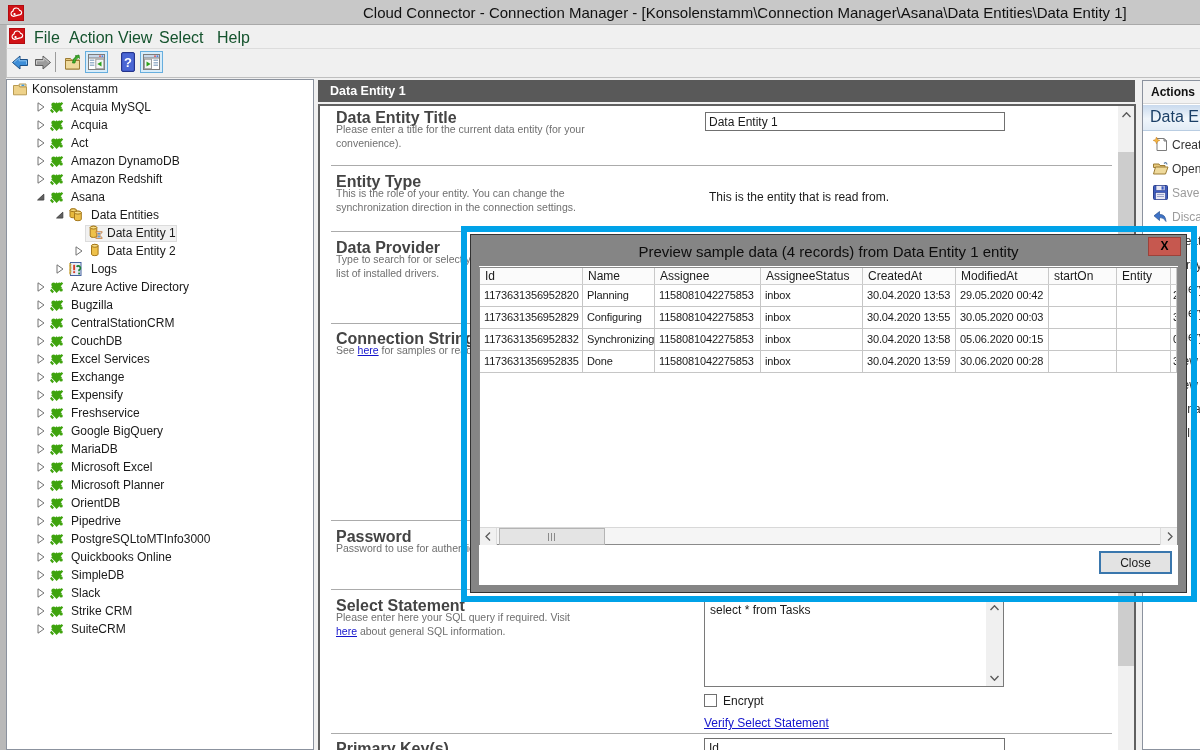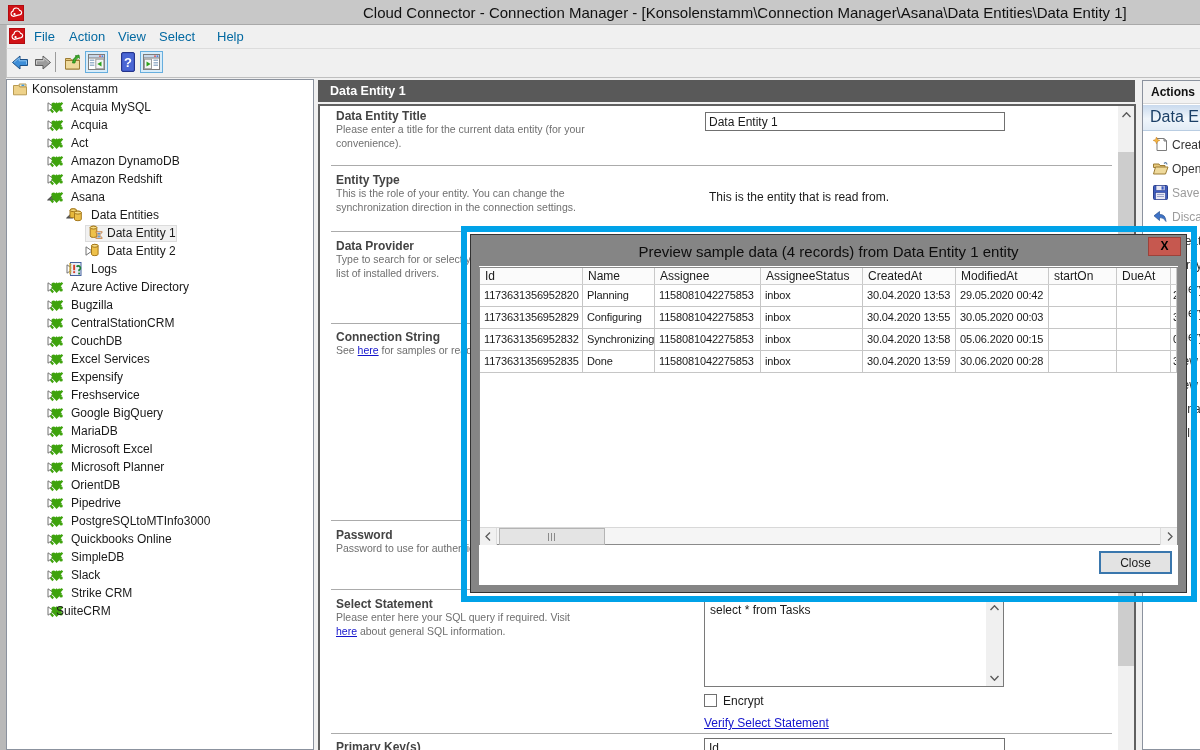--- a/index.html
+++ b/index.html
@@ -3,33 +3,33 @@
 <meta charset="utf-8">
 <style>
 * { margin:0; padding:0; box-sizing:border-box; }
 html,body { width:1200px; height:750px; overflow:hidden; }
 body { font-family:"Liberation Sans", sans-serif; position:relative; background:#f0f0f0; color:#1a1a1a; }
 .abs { position:absolute; }
 
 #titlebar { left:0; top:0; width:1200px; height:25px; background:#c8c8c8; border-bottom:1px solid #a9a9a9; }
 #titletext { left:363px; top:4px; font-size:15px; color:#111; white-space:nowrap; }
 #menubar { left:6px; top:25px; width:1194px; height:24px; background:#f0f0f0; border-bottom:1px solid #dcdcdc; border-left:1px solid #c5c5c5;}
-.menuitem { position:absolute; top:4px; font-size:13px; color:#0369a1; }
+.menuitem { position:absolute; top:4px; font-size:16px; color:#14532d; }
 #toolbar { left:6px; top:49px; width:1194px; height:29px; background:#f0f0f0; border-bottom:1px solid #bfbfbf; border-left:1px solid #c5c5c5;}
 #gutter { left:0; top:25px; width:6px; height:725px; background:#b9b9b9; }
 
 #tree { left:6px; top:79px; width:308px; height:671px; background:#fff; border:1px solid #8b929e; overflow:hidden; }
-.trow { position:relative; height:18px; line-height:18px; font-size:12px; white-space:nowrap;text-align:right; }
+.trow { position:relative; height:18px; line-height:18px; font-size:12px; white-space:nowrap; }
 .trow .lbl { position:absolute; top:0; }
 .trow svg { position:absolute; }
 .sel { position:absolute; left:78px; top:1px; width:92px; height:17px; background:#f1f1f1; border:1px solid #dcdcdc; }
 
 #cheader { left:318px; top:80px; width:817px; height:22px; background:#595959; color:#fff; font-weight:bold; font-size:12.5px; line-height:22px; padding-left:12px; }
 #cbody { left:318px; top:104px; width:818px; height:646px; background:#fff; border:2px solid #606060; border-bottom:none; }
-.sectitle { position:absolute; left:336px; font-size:12px; font-weight:bold; color:#444; }
+.sectitle { position:absolute; left:336px; font-size:16px; font-weight:bold; color:#444; }
 .secdesc { position:absolute; left:336px; font-size:10.5px; color:#6f6f6f; line-height:13.5px; }
 .divider { position:absolute; left:331px; width:781px; height:1px; background:#ababab; }
 a.lnk { color:#1414cc; text-decoration:underline; }
 
 #cscroll { left:1118px; top:106px; width:16px; height:644px; background:#f0f0f0; }
 
 #actions { left:1142px; top:80px; width:260px; height:670px; background:#fff; border:1px solid #8b929e; overflow:hidden; }
 #acthead { position:absolute; left:0; top:0; width:100%; height:23px; background:#f2f2f2; border-bottom:1px solid #d8d8d8; font-size:12px; font-weight:bold; padding:4px 0 0 8px; color:#111; }
 #actgroup { position:absolute; left:0; top:24px; width:100%; height:26px; background:linear-gradient(#c9daee 0%,#f0f6fb 55%,#e2ecf6 100%); border-bottom:1px solid #b9cde2; color:#1b3f66; font-size:16px; padding:3px 0 0 7px; }
 .aitem { position:absolute; left:7px; width:250px; height:24px; font-size:12px; color:#333; }
@@ -423,20 +423,40 @@
           <g fill="#3fa30e">
             <polygon points="8.6,3.2 14,8.6 8.6,14 3.2,8.6"></polygon>
             <circle cx="5.6" cy="5.8" r="2.3"></circle>
             <circle cx="11.4" cy="5.6" r="2.1"></circle>
             <polygon points="11.2,5.4 13.6,3 15.2,4.6 12.8,7"></polygon>
             <polygon points="3.4,9.8 6,12.4 4.4,14.2 2,11.6"></polygon>
             <circle cx="13.1" cy="10.9" r="1.7"></circle>
           </g>
         </svg>
       </span>
+      <span class="lbl" style="left:64px">Exchange</span>
+    </div>
+<div class="trow">
+      <span class="abs" style="left:29px;top:4px;width:10px;height:10px">
+        <svg width="10" height="10" viewBox="0 0 10 10">
+          <path d="M2 0.8 L8 5 L2 9.2 z" fill="#fff" stroke="#737373"></path>
+        </svg>
+      </span>
+      <span class="abs" style="left:41px;top:1px">
+        <svg width="18" height="18" viewBox="0 0 18 18">
+          <g fill="#3fa30e">
+            <polygon points="8.6,3.2 14,8.6 8.6,14 3.2,8.6"></polygon>
+            <circle cx="5.6" cy="5.8" r="2.3"></circle>
+            <circle cx="11.4" cy="5.6" r="2.1"></circle>
+            <polygon points="11.2,5.4 13.6,3 15.2,4.6 12.8,7"></polygon>
+            <polygon points="3.4,9.8 6,12.4 4.4,14.2 2,11.6"></polygon>
+            <circle cx="13.1" cy="10.9" r="1.7"></circle>
+          </g>
+        </svg>
+      </span>
       <span class="lbl" style="left:64px">Expensify</span>
     </div>
 <div class="trow">
       <span class="abs" style="left:29px;top:4px;width:10px;height:10px">
         <svg width="10" height="10" viewBox="0 0 10 10">
           <path d="M2 0.8 L8 5 L2 9.2 z" fill="#fff" stroke="#737373"></path>
         </svg>
       </span>
       <span class="abs" style="left:41px;top:1px">
         <svg width="18" height="18" viewBox="0 0 18 18">
@@ -683,21 +703,21 @@
           <g fill="#3fa30e">
             <polygon points="8.6,3.2 14,8.6 8.6,14 3.2,8.6"></polygon>
             <circle cx="5.6" cy="5.8" r="2.3"></circle>
             <circle cx="11.4" cy="5.6" r="2.1"></circle>
             <polygon points="11.2,5.4 13.6,3 15.2,4.6 12.8,7"></polygon>
             <polygon points="3.4,9.8 6,12.4 4.4,14.2 2,11.6"></polygon>
             <circle cx="13.1" cy="10.9" r="1.7"></circle>
           </g>
         </svg>
       </span>
-      <span class="lbl" style="left:49px">SuiteCRM</span>
+      <span class="lbl" style="left:64px">SuiteCRM</span>
     </div>
 </div>
 <div class="abs" id="cheader">Data Entity 1</div>
 <div class="abs" id="cbody"></div>
 <div class="abs sectitle" style="top:109px">Data Entity Title</div>
 <div class="abs secdesc" style="top:123px">Please enter a title for the current data entity (for your<br>convenience).</div>
 <div class="abs" style="left:705px;top:112px;width:300px;height:19px;border:1px solid #707070;background:#fff;font-size:12px;padding:2px 0 0 3px">Data Entity 1</div>
 <div class="abs divider" style="top:165px"></div>
 <div class="abs sectitle" style="top:173px">Entity Type</div>
 <div class="abs secdesc" style="top:187px">This is the role of your entity. You can change the<br>synchronization direction in the connection settings.</div>
@@ -805,21 +825,21 @@
 <div id="xbtn">X</div>
 <div id="dlgcontent">
   <div id="grid">
 <div class="hcell" style="left:0px;width:103px">Id</div>
 <div class="hcell" style="left:103px;width:72px">Name</div>
 <div class="hcell" style="left:175px;width:106px">Assignee</div>
 <div class="hcell" style="left:281px;width:102px">AssigneeStatus</div>
 <div class="hcell" style="left:383px;width:93px">CreatedAt</div>
 <div class="hcell" style="left:476px;width:93px">ModifiedAt</div>
 <div class="hcell" style="left:569px;width:68px">startOn</div>
-<div class="hcell" style="left:637px;width:54px">DueAt</div>
+<div class="hcell" style="left:637px;width:54px">Entity</div>
 <div class="hcell" style="left:691px;width:6px"></div>
 <div style="position:absolute;left:0;top:16px;width:697px;height:1px;background:#cfcfcf"></div>
 <div class="cell" style="left:0px;top:17px;width:103px">1173631356952820</div>
 <div class="cell" style="left:103px;top:17px;width:72px">Planning</div>
 <div class="cell" style="left:175px;top:17px;width:106px">1158081042275853</div>
 <div class="cell" style="left:281px;top:17px;width:102px">inbox</div>
 <div class="cell" style="left:383px;top:17px;width:93px">30.04.2020 13:53</div>
 <div class="cell" style="left:476px;top:17px;width:93px">29.05.2020 00:42</div>
 <div class="cell" style="left:569px;top:17px;width:68px"></div>
 <div class="cell" style="left:637px;top:17px;width:54px"></div>

